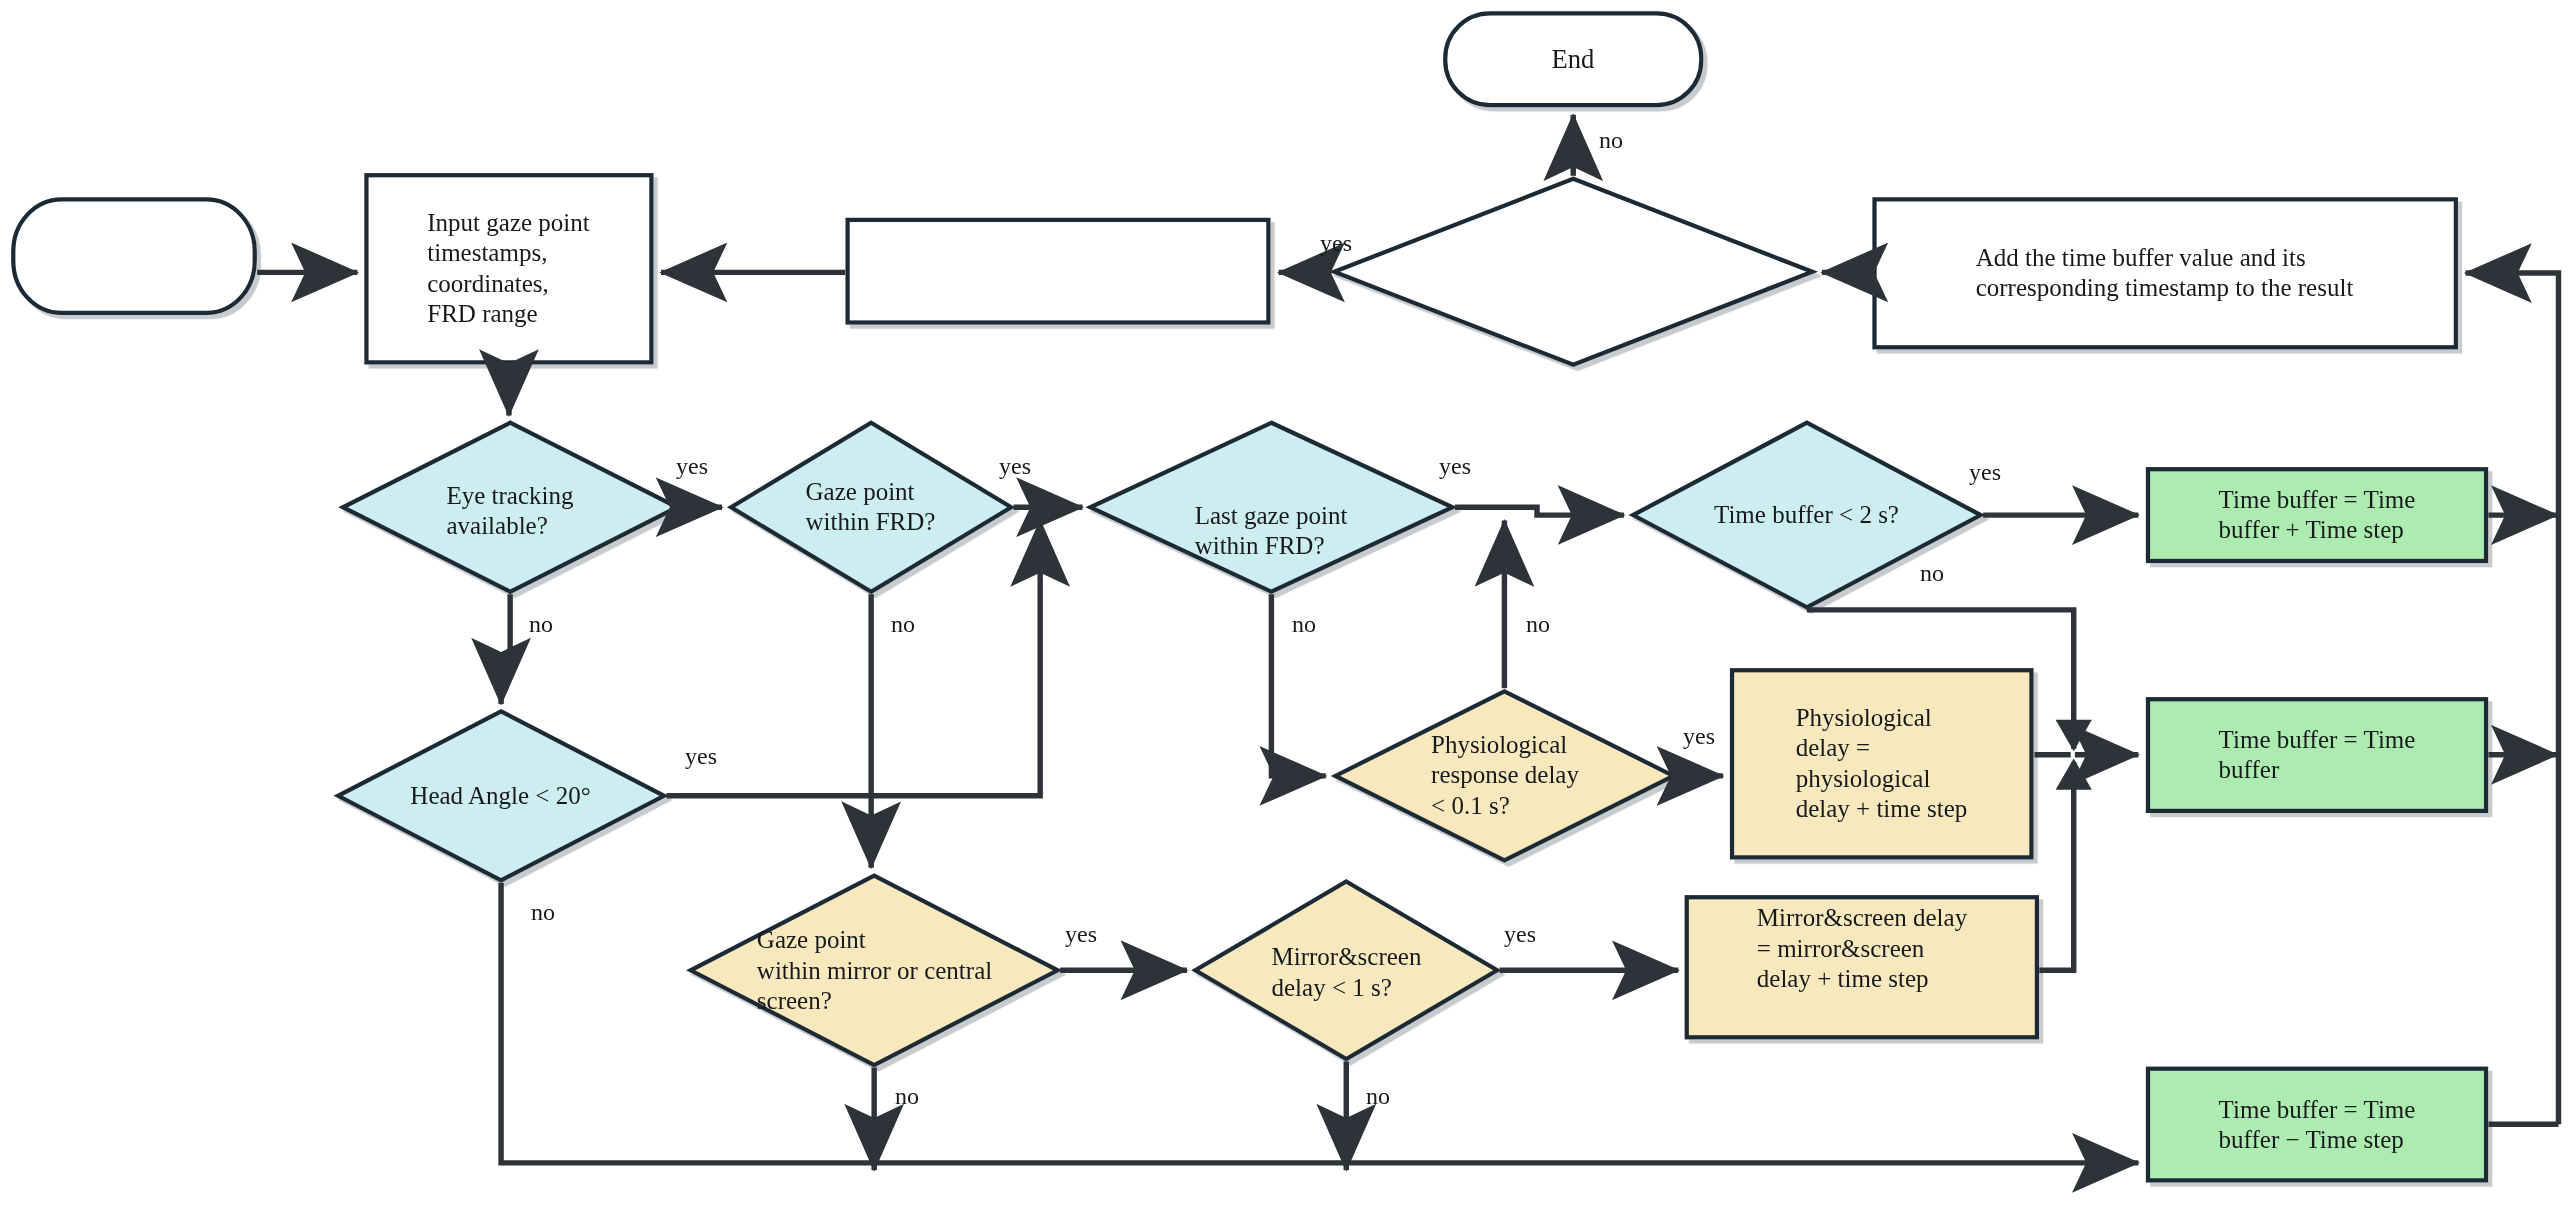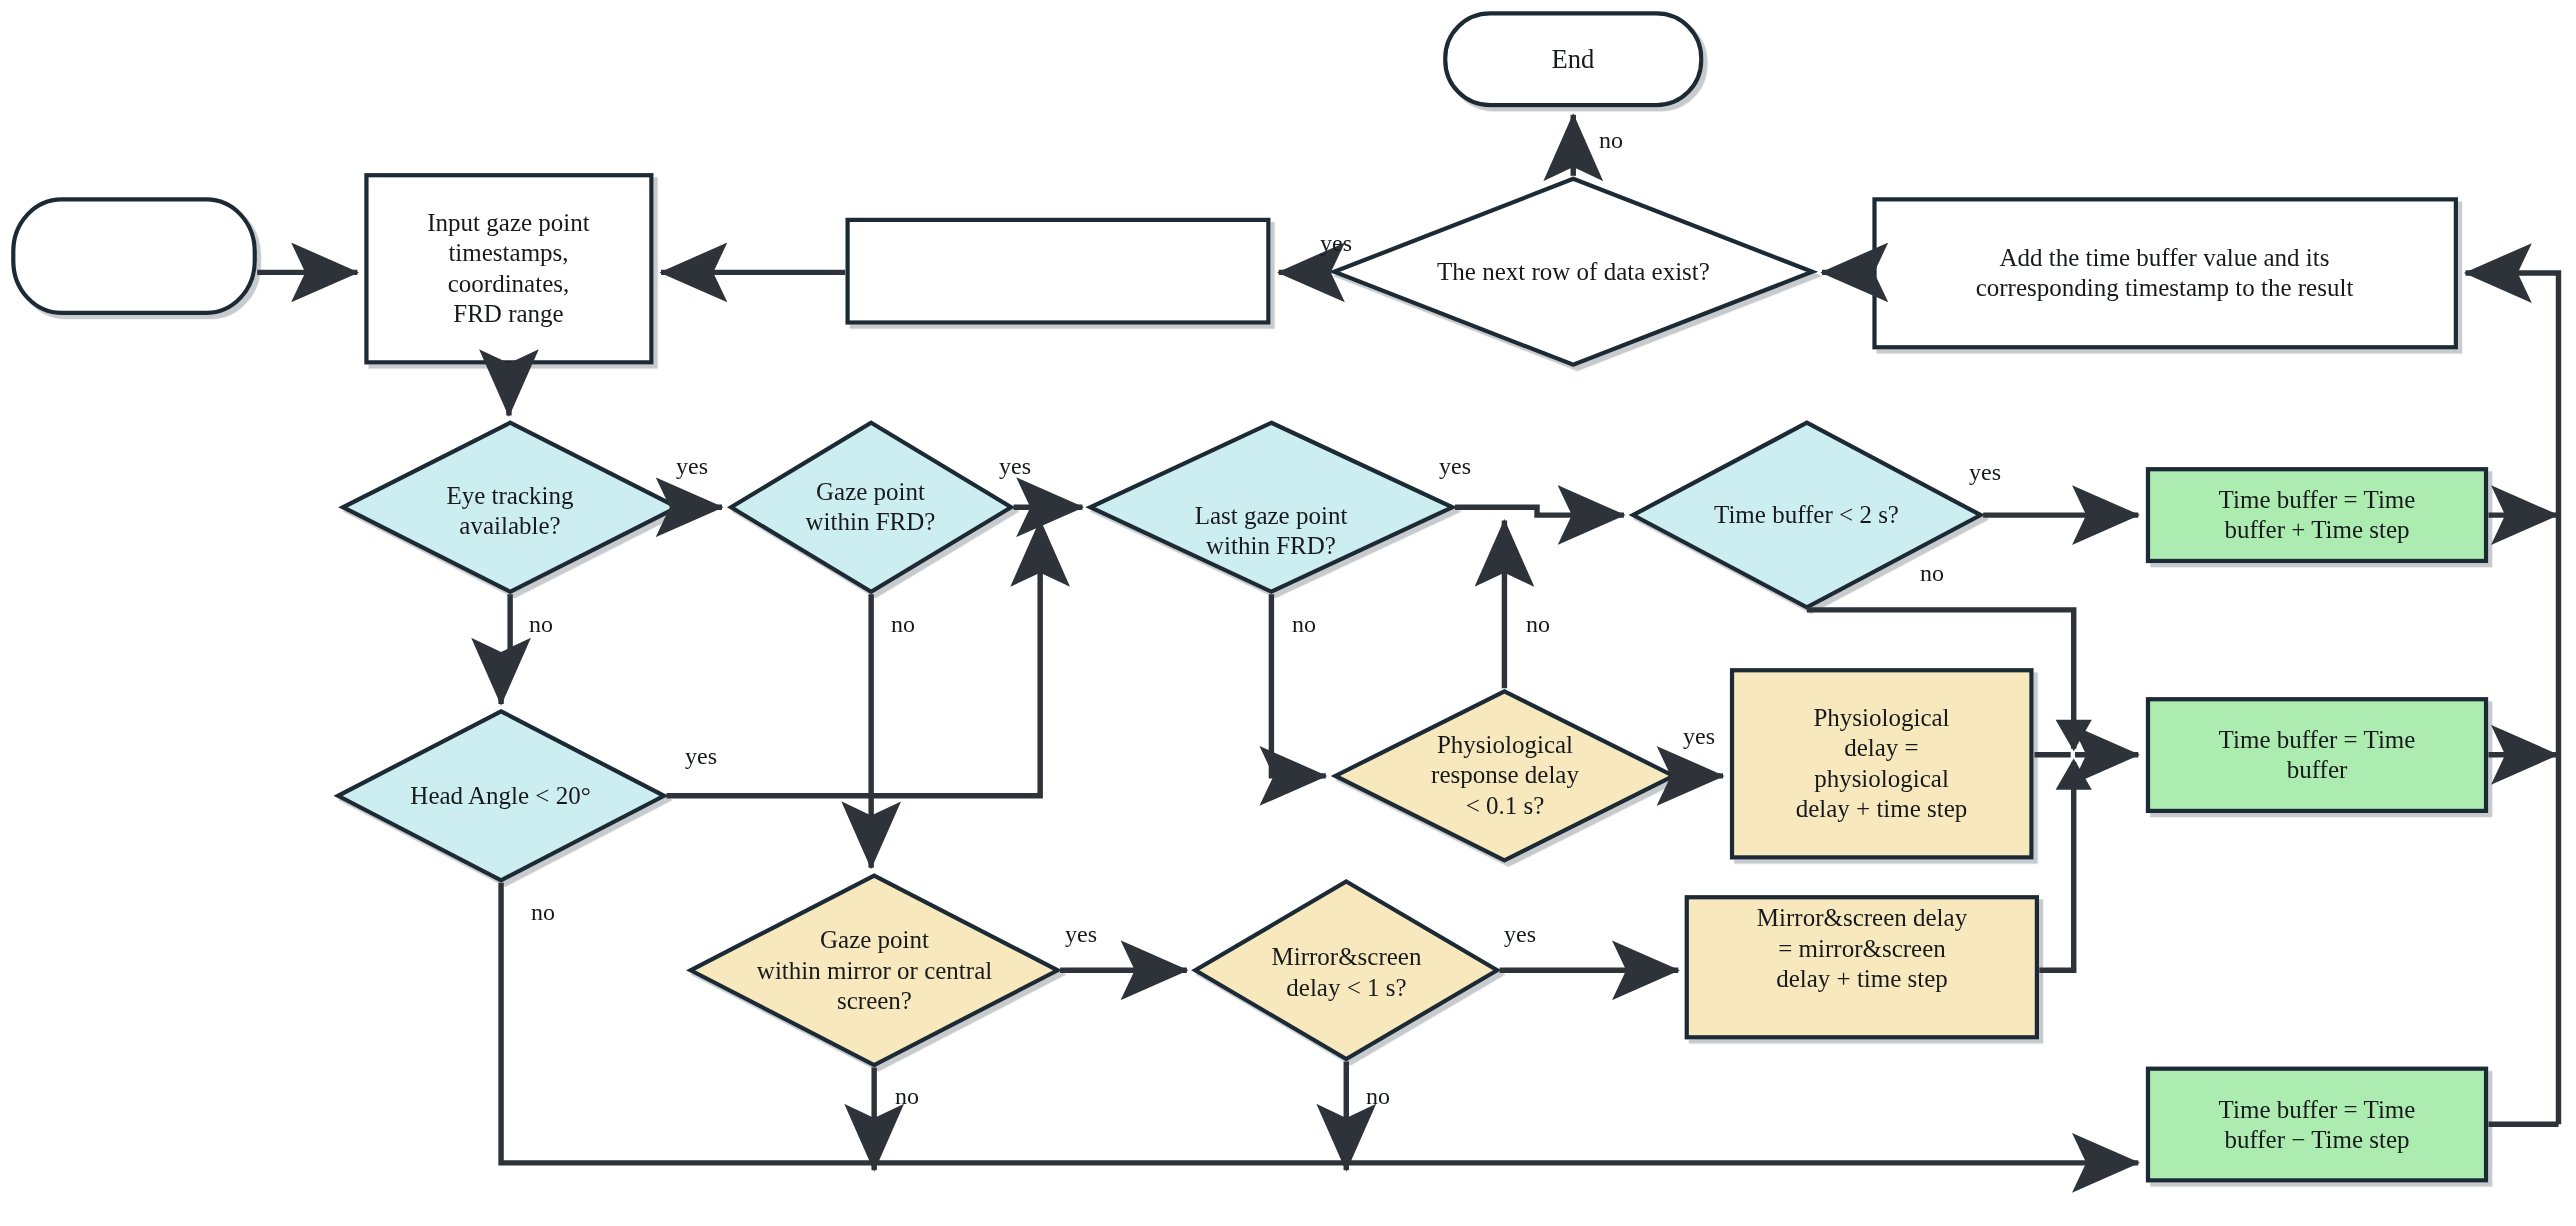--- a/index.html
+++ b/index.html
@@ -1,21 +1,21 @@
 <!DOCTYPE html>
 <html style="font-size:9.7px"><head>
 <meta charset="utf-8">
 <style>
   html,body{margin:0;padding:0;background:#ffffff;}
   body{font-family:"Liberation Serif", serif;}
   #stage{position:relative;width:2576px;height:1227px;background:#ffffff;overflow:hidden;}
   svg#flow{position:absolute;left:0;top:0;width:2576px;height:1227px;}
   .nodeText{
     position:absolute;display:flex;align-items:center;justify-content:center;
-    text-align:center;color:#17191c;line-height:1.22;
+    text-align:left;color:#17191c;line-height:1.22;
     font-family:"Liberation Serif", serif;pointer-events:none;white-space:pre-line;
   }
   .edgeLabel{
     position:absolute;color:#17191c;font-family:"Liberation Serif", serif;
     font-size:24px;line-height:1;white-space:nowrap;
   }
 </style>
 </head>
 <body>
 
@@ -140,21 +140,20 @@
 
 
   <div class="nodeText" style="left:366px;top:175px;width:285px;height:187px;font-size:25px;">Input gaze point
 timestamps,
 coordinates,
 FRD range</div>
 
   <div class="nodeText" style="left:1445px;top:13.3px;width:256px;height:92px;font-size:26.6px;">End</div>
 
 
-  <div class="nodeText" style="left:1344px;top:251px;width:459px;height:42px;font-size:25px;">The next row of data exist?</div>
 
   <div class="nodeText" style="left:1874px;top:199px;width:581px;height:148px;font-size:25px;">Add the time buffer value and its
 corresponding timestamp to the result</div>
 
   <div class="nodeText" style="left:377px;top:472px;width:266px;height:78px;font-size:25px;">Eye tracking
 available?</div>
 
   <div class="nodeText" style="left:750px;top:468px;width:241px;height:78px;font-size:25px;">Gaze point
 within FRD?</div>
 

